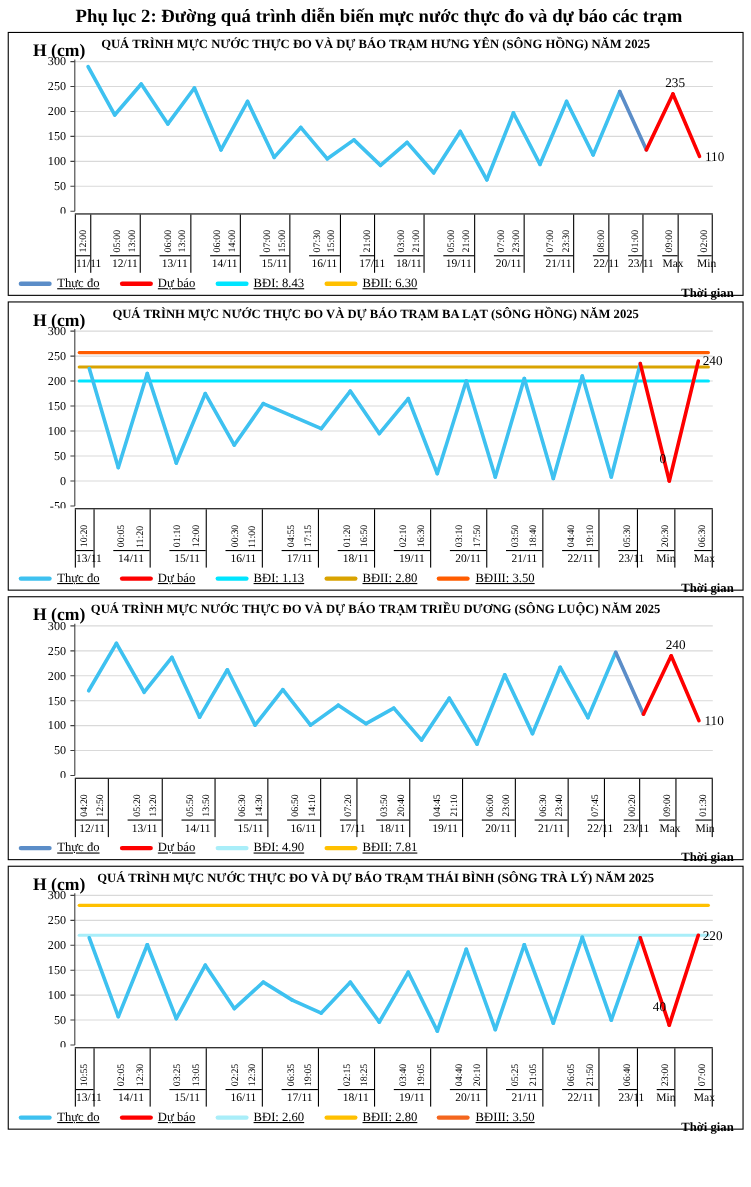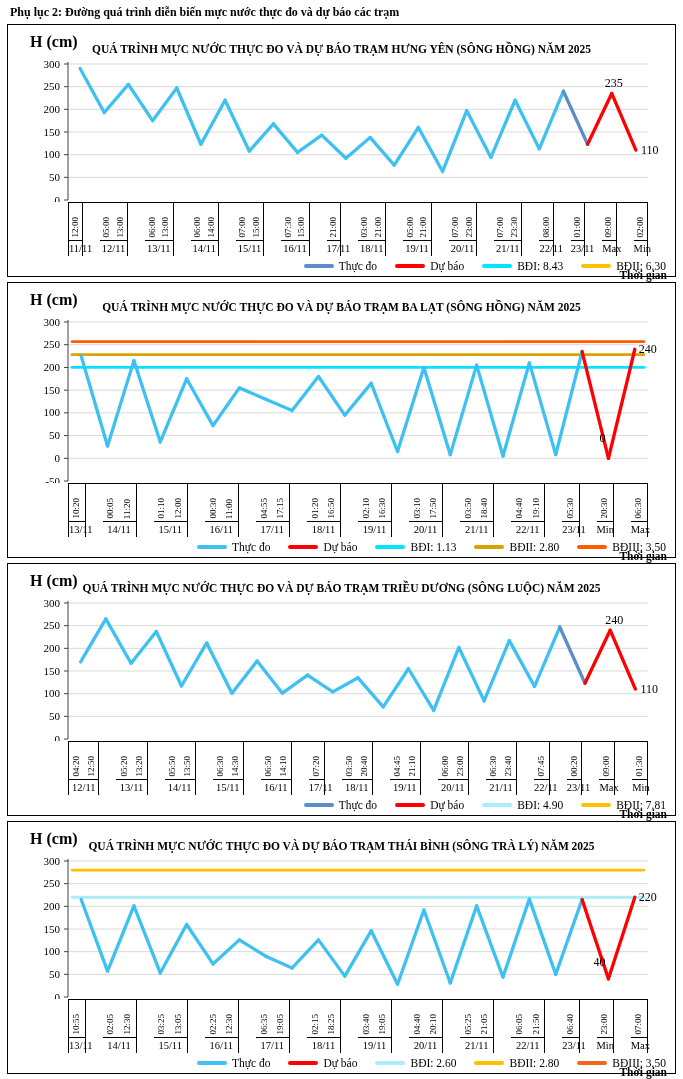--- a/index.html
+++ b/index.html
@@ -1,30 +1,30 @@
 <!DOCTYPE html>
 <html><head>
 <meta charset="utf-8">
 <style>
   html,body{margin:0;padding:0;background:#ffffff;}
   body{width:683px;font-family:"Liberation Serif",serif;color:#000;}
-  .main-title{font-weight:bold;font-size:12px;padding:5px 4px 4px 10px;letter-spacing:0px;}
+  .main-title{font-weight:bold;font-size:17px;padding:5px 4px 4px 10px;letter-spacing:0px;text-align:center;}
   .charts{padding:0 7px;}
   .panel{border:1px solid #000;background:#fff;margin-bottom:5px;position:relative;padding:2px 0 1px 0;}
-  .chart-title{font-weight:bold;font-size:11.5px;line-height:14px;text-align:center;max-width:540px;margin:15px auto 0 auto;}
+  .chart-title{font-weight:bold;font-size:11.5px;line-height:14px;text-align:center;max-width:540px;margin:2px auto 0 auto;}
   .y-unit{position:absolute;left:22px;top:8px;font-weight:bold;font-size:16px;}
   svg{display:block;}
   .xtable{margin-left:60px;width:580px;border-top:1px solid #000;display:flex;box-sizing:border-box;gap:17px;}
   .xgroup{border-right:1px solid #000;display:flex;flex-direction:column;box-sizing:border-box;min-width:0;}
   .xgroup:first-child{border-left:1px solid #000;}
   .trow{display:flex;height:38px;border-bottom:1px solid #000;box-sizing:border-box;}
   .tcell{flex:1;display:flex;align-items:flex-end;justify-content:center;min-width:0;}
   .tcell i{font-style:normal;font-size:9px;line-height:9px;writing-mode:vertical-rl;transform:rotate(180deg);white-space:nowrap;padding-top:2px;}
   .drow{height:15px;font-size:10.5px;line-height:15px;text-align:center;white-space:nowrap;overflow:visible;}
-  .legend-row{position:relative;height:19px;display:flex;align-items:center;justify-content:flex-end;}
+  .legend-row{position:relative;height:19px;display:flex;align-items:center;justify-content:flex-start;text-decoration:underline;}
   .legend-items{display:flex;align-items:center;}
   .legend-item{display:flex;align-items:center;margin:0 9px;}
   .legend-swatch{width:30px;height:4px;border-radius:2px;margin-right:5px;flex:0 0 auto;}
   .legend-label{font-size:11.5px;white-space:nowrap;}
   .time-axis-title{position:absolute;right:8px;top:13px;font-weight:bold;font-size:11.5px;}
 </style>
 </head>
 <body>
 
 <div class="main-title">Phụ lục 2: Đường quá trình diễn biến mực nước thực đo và dự báo các trạm</div>

